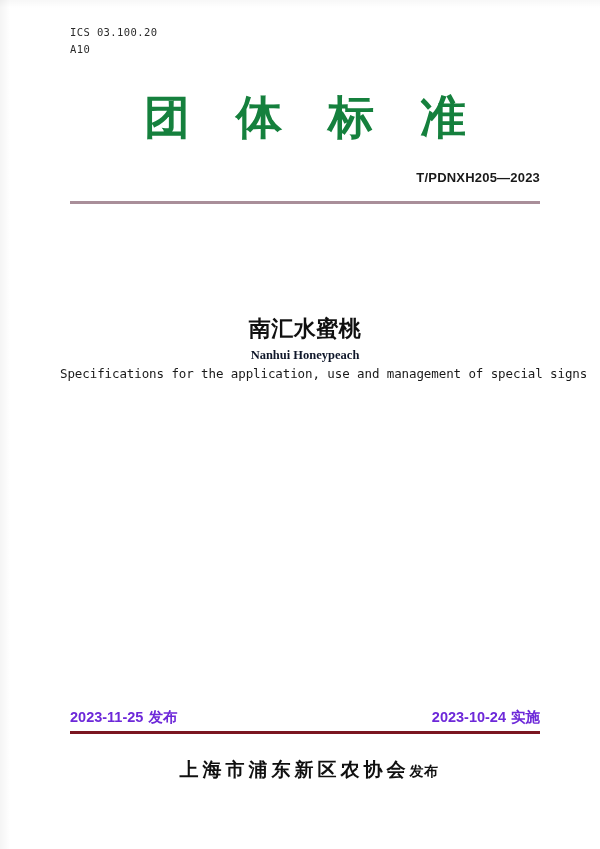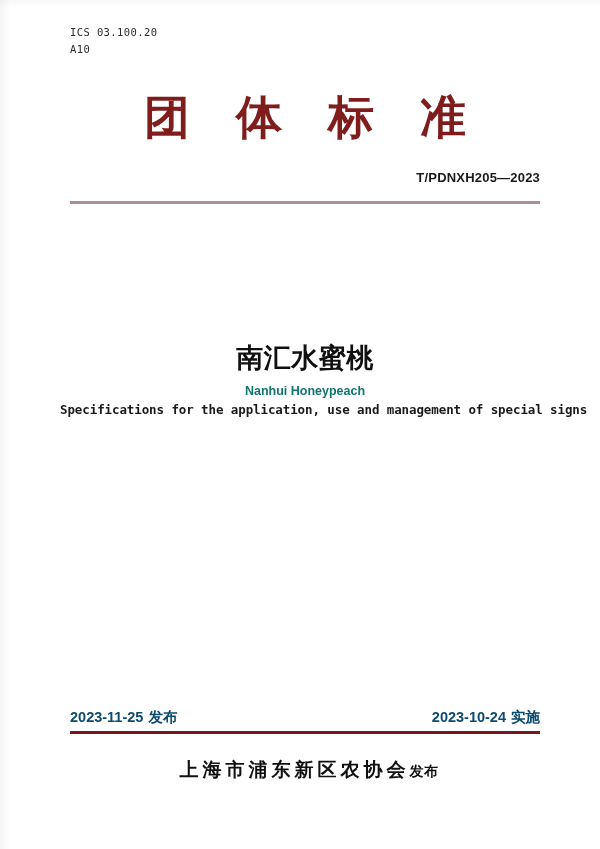--- a/index.html
+++ b/index.html
@@ -68,21 +68,21 @@
     position: absolute;
     top: 88px;
     left: 0;
     right: 0;
     text-align: center;
     font-size: 46px;
     font-weight: bold;
     letter-spacing: 46px;
     text-indent: 46px;
     line-height: 58px;
-    color: #7f1d1d;
+    color: #15803d;
   }
 
   
   .standard-number {
     position: absolute;
     top: 170px;
     right: 0;
     font-family: "Liberation Sans", sans-serif;
     font-size: 13px;
     font-weight: bold;
@@ -110,59 +110,56 @@
   
   .title-block {
     position: absolute;
     top: 312px;
     left: -10px;
     right: -10px;
     text-align: center;
   }
   .title-cn-main,
   .title-cn-sub {
-    font-size: 27px;
+    font-size: 22px;
     font-weight: bold;
     line-height: 34px;
     letter-spacing: 0.5px;
     color: #101010;
     white-space: nowrap;
-    margin-top: 29px;
   }
   .title-en-name {
-    margin-top: 7px;
-    font-family: Liberation Sans, sans-serif;
+    font-family: Liberation Serif, serif;
     font-size: 12.5px;
     font-weight: bold;
     line-height: 18px;
     letter-spacing: 0px;
-    color: #0f766e;
+    color: #0f172a;
   }
   .title-en-line {
     font-family: "DejaVu Sans Mono", "Liberation Mono", monospace;
     font-size: 12.5px;
     line-height: 20px;
     letter-spacing: -0.1px;
     color: #1a1a1a;
     white-space: nowrap;
-    font-weight: bold;
   }
 
   
   .footer-dates {
     position: absolute;
     left: 0;
     right: 0;
     top: 708px;
     display: flex;
     justify-content: space-between;
     align-items: baseline;
     font-size: 14.5px;
     font-weight: bold;
-    color: #0c4a6e;
+    color: #6d28d9;
   }
   .date-item { white-space: nowrap; }
   .date-item .date-val { letter-spacing: 0px; }
   .date-item .date-word { margin-left: 5px; }
 
   
   .publisher {
     position: absolute;
     left: 0;
     right: 0;

